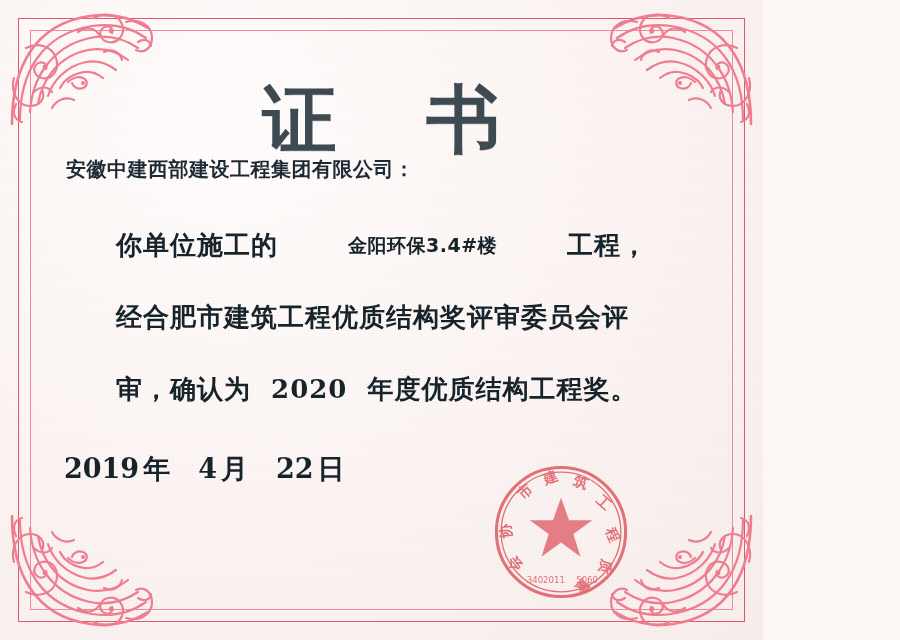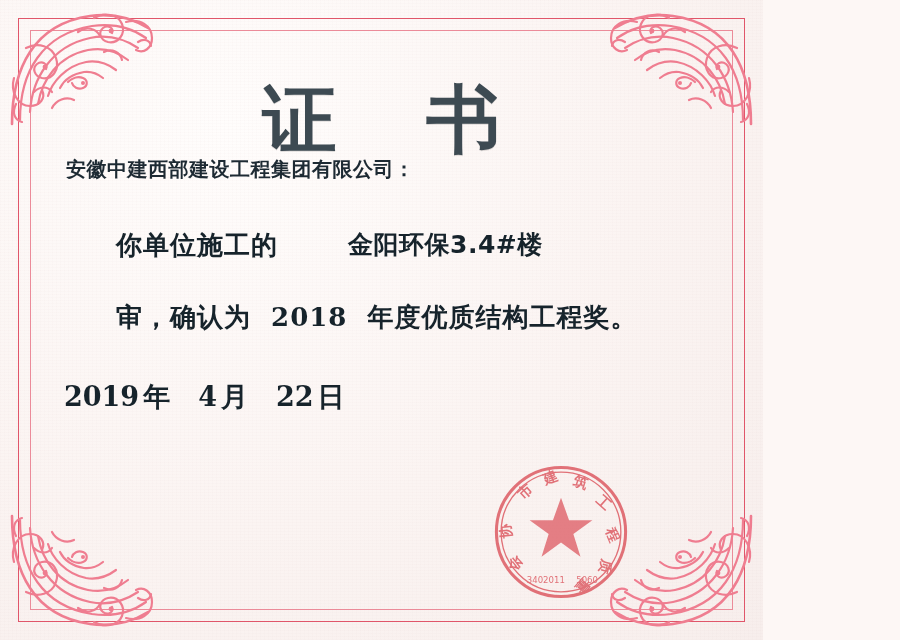--- a/index.html
+++ b/index.html
@@ -112,21 +112,21 @@
     letter-spacing: 1px;
     white-space: nowrap;
   }
 
   .line1 {
     display: flex;
     align-items: flex-end;
   }
   .line1 .lead { flex: 0 0 auto; }
   .line1 .project {
-    font-size: 25px;
+    font-size: 19px;
     margin-left: 70px;
     margin-right: 70px;
     font-weight: bold;
     letter-spacing: 0.5px;
   }
   .line1 .tail { flex: 0 0 auto; }
 
   .year-inline {
     font-family: "DejaVu Serif", "Liberation Serif", serif;
     font-size: 26px;
@@ -272,26 +272,28 @@
 
     <div class="title">证  书</div>
 
     <div class="addressee">安徽中建西部建设工程集团有限公司：</div>
 
     <div class="body-block">
 
       <div class="line line1">
         <span class="lead">你单位施工的</span>
         <span class="project">金阳环保3.4#楼</span>
+        <span class="tail">工程，</span>
       </div>
 
+      <div class="line">经合肥市建筑工程优质结构奖评审委员会评</div>
 
       <div class="line">
         <span>审，确认为</span>
-        <span class="year-inline">2018</span>
+        <span class="year-inline">2020</span>
         <span>年度优质结构工程奖。</span>
       </div>
 
     </div>
 
     <div class="date-row">
       <span class="num">2019</span><span>年</span><span class="sep"></span><span class="num">4</span><span>月</span><span class="sep"></span><span class="num">22</span><span>日</span>
     </div>
 
   </div>

